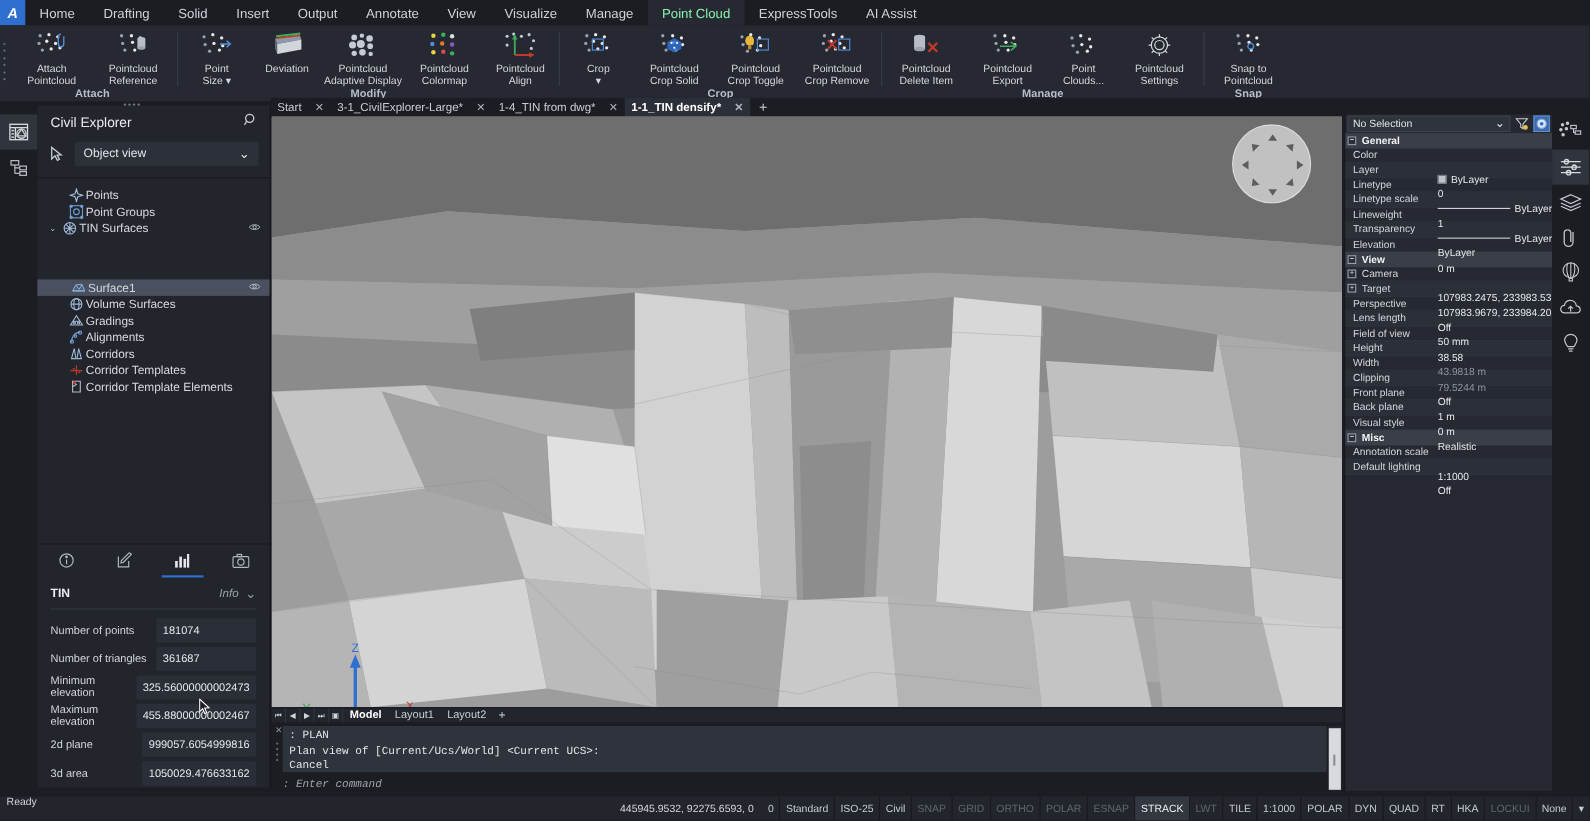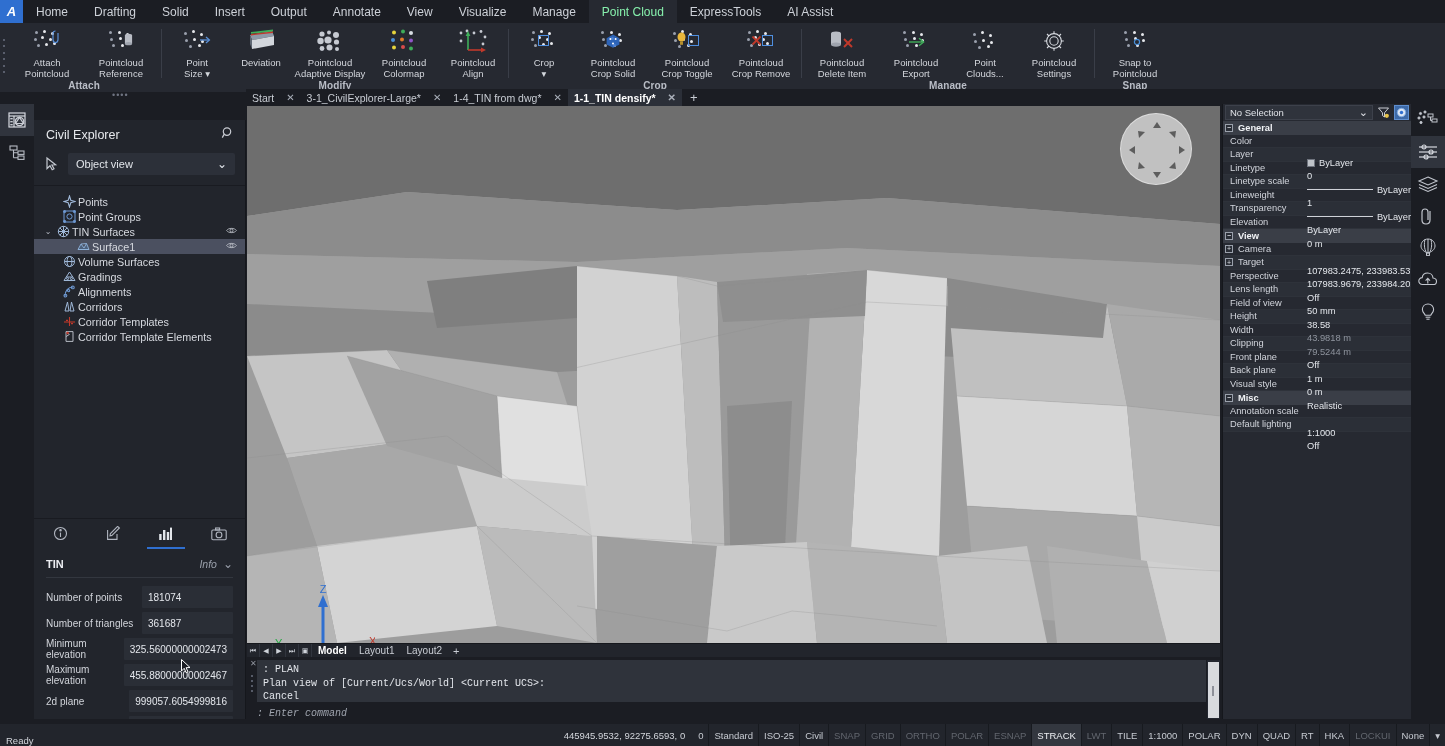--- a/index.html
+++ b/index.html
@@ -82,21 +82,21 @@
     position: absolute; top: 104px; left: 0; width: 34px; height: 620px;
     background: #1b1d23; display: flex; flex-direction: column; align-items: center;
   }
   .rail-btn {
     width: 34px; height: 32px; display: flex; align-items: center; justify-content: center;
   }
   .rail-btn.active { background: #30343d; }
 
   
   .explorer {
-    position: absolute; top: 120px; left: 34px; width: 212px; height: 620px;
+    position: absolute; top: 96px; left: 34px; width: 212px; height: 620px;
     background: #22252c; border-right: 1px solid #15171c;
     display: flex; flex-direction: column;
   }
   .exp-head {
     height: 30px; display: flex; align-items: center; justify-content: space-between;
     padding: 0 10px 0 12px;
   }
   .exp-title { font-size: 12.5px; color: #e7e9ed; }
   .exp-viewrow { display: flex; align-items: center; padding: 3px 10px 10px 10px; gap: 8px; }
   .cursor-ic { width: 16px; height: 16px; }
@@ -228,21 +228,21 @@
 
   
   .rightrail {
     position: absolute; top: 104px; left: 1411px; width: 34px; height: 620px;
     background: #1b1d23; display: flex; flex-direction: column; align-items: center;
   }
 
   
   .statusbar {
     position: absolute; top: 724px; left: 0; width: 1445px; height: 22px;
-    background: #22252c; display: flex; align-items: flex-end; font-size: 9.5px; color: #c7cbd2;
+    background: #22252c; display: flex; align-items: flex-start; font-size: 9.5px; color: #c7cbd2;
   }
   .sb-ready { padding-left: 6px; width: 130px; color: #d3d6dc; }
   .sb-right { margin-left: auto; display: flex; align-items: center; height: 22px; }
   .sb-item { padding: 0 5px; height: 22px; display: flex; align-items: center; border-right: 1px solid #171a1f; white-space: nowrap; }
   .sb-item.off { color: #62666e; }
   .sb-item.on { background: #33373f; color: #eceef2; }
   .sb-item.nosep { border-right: none; }
   .sb-coords { padding: 0 8px; color: #d3d6dc; }
   .statusbar-top { position:absolute; top:719px; left:0; width:1445px; height:5px; background:#1b1d23; }
 </style>
@@ -618,21 +618,21 @@
         <circle cx="6.5" cy="6.5" r="5.2"></circle>
               <path d="M6.5 1.3 L6.5 11.7 M1.3 6.5 L11.7 6.5 M2.8 2.8 L10.2 10.2 M10.2 2.8 L2.8 10.2"></path>
             </svg>
           </span>
           <span class="tlabel">TIN Surfaces</span>
           <span class="teye"><svg width="11" height="11" viewBox="0 0 14 10" fill="none" stroke="#c5c9d1" stroke-width="1">
         <path d="M0.8 5 C3 1.4 11 1.4 13.2 5 C11 8.6 3 8.6 0.8 5Z"></path>
               <circle cx="7" cy="5" r="1.9"></circle>
             </svg></span>
         </div>
-        <div class="tnode selected" style="padding-left: 28px;">
+        <div class="tnode selected" style="padding-left: 16px; margin-top: 39px;">
           <span class="twist"></span>
           <span class="tic">
             <svg width="13" height="13" viewBox="0 0 13 13" fill="none" stroke="#8fb2da" stroke-width="0.9">
         <path d="M1 9.5 L4 4 L7 8 L9.5 3.5 L12 9.5 Z" fill="#4f6f96" fill-opacity="0.55"></path>
         <path d="M1 9.5 L12 9.5 M4 4 L9.5 3.5"></path>
             </svg>
           </span>
           <span class="tlabel">Surface1</span>
           <span class="teye"><svg width="11" height="11" viewBox="0 0 14 10" fill="none" stroke="#c5c9d1" stroke-width="1">
         <path d="M0.8 5 C3 1.4 11 1.4 13.2 5 C11 8.6 3 8.6 0.8 5Z"></path>

